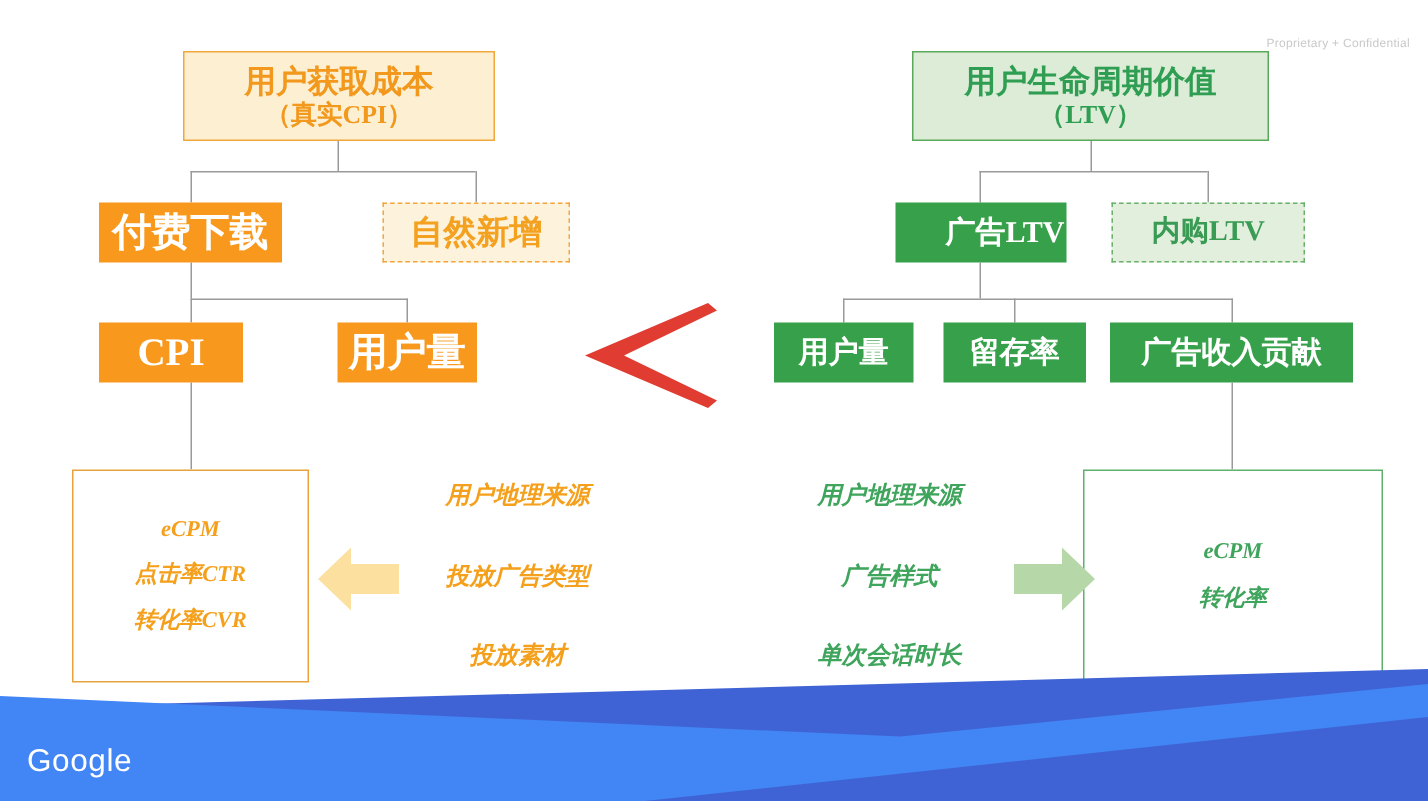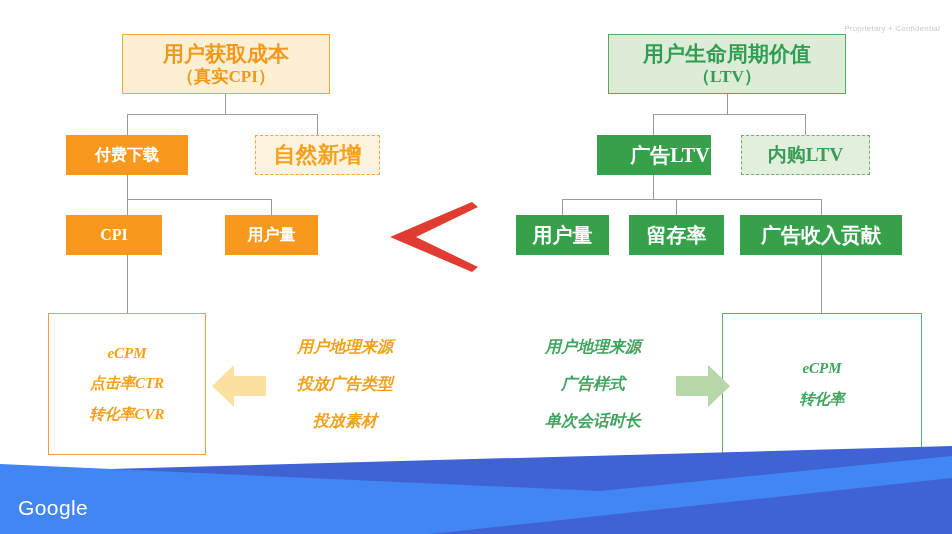--- a/index.html
+++ b/index.html
@@ -24,21 +24,21 @@
     white-space:nowrap;
   }
   .node .l2{display:block;font-size:.82em;}
 
   
   .title-orange{
     background:#fcefd2;border:1.5px solid #f0a73c;color:#f2981c;
     font-size:21px;padding:4px 8px;
   }
   .title-orange .inner{display:block;}
-  .solid-orange{background:#f8991d;color:#ffffff;font-size:16px;}
+  .solid-orange{background:#f8991d;color:#ffffff;font-size:26px;}
   .dashed-orange{background:#fdf2dc;border:1.6px dashed #f2a63f;color:#f3a11f;font-size:22px;}
   .panel-orange{
     background:#ffffff;border:1.5px solid #e8a33d;color:#f5a01c;
     flex-direction:column;justify-content:center;
     font-style:italic;font-size:15px;gap:13px;
   }
 
   
   .title-green{
     background:#dcecd7;border:1.5px solid #5aa85a;color:#2f9e52;
@@ -53,21 +53,21 @@
   }
 
   
   .ln{position:absolute;background:#9a9a9a;}
   .lnv{width:1.4px;}
   .lnh{height:1.4px;}
 
   
   .textcol{
     position:absolute;display:flex;flex-direction:column;
-    align-items:center;justify-content:center;gap:16px;
+    align-items:center;justify-content:space-between;gap:16px;
     font-weight:bold;font-style:italic;font-size:16px;white-space:nowrap;
   }
   .textcol.orange{color:#f5a01c;}
   .textcol.green{color:#3fa45c;}
 
   
   .arrow-block{position:absolute;}
   .chevron{position:absolute;}
 
   

